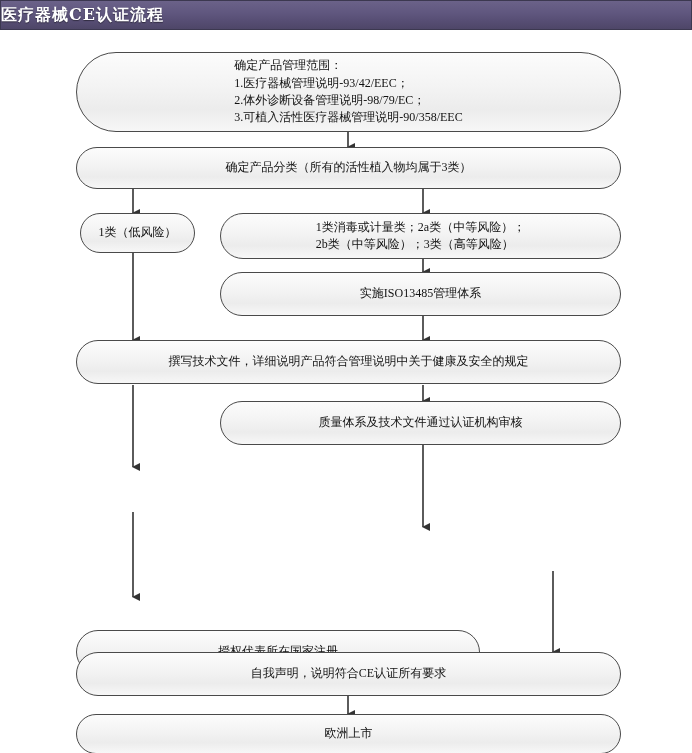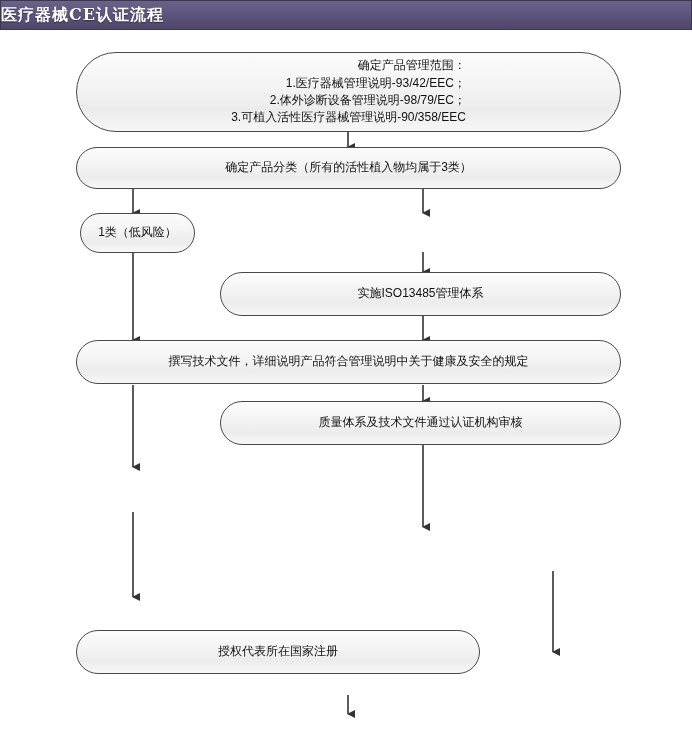--- a/index.html
+++ b/index.html
@@ -61,26 +61,26 @@
   
   .node {
     position: absolute;
     box-sizing: border-box;
     border: 1px solid #4a4a4a;
     border-radius: 999px;
     background: linear-gradient(180deg, #fcfcfc 0%, #f4f4f4 40%, #ececec 72%, #f7f7f7 100%);
     display: flex;
     align-items: center;
     justify-content: center;
-    text-align: right;
+    text-align: left;
     padding: 4px 16px;
     line-height: 1.45;
     font-size: 12px;
     color: #111111;
-    font-family: Liberation Sans, sans-serif;
+    font-family: Liberation Serif, serif;
   }
   .node .node-label {
     display: block;
     white-space: pre-line;
   }
   .node.small-text { font-size: 11.5px; }
 </style>
 </head>
 <body>
 
@@ -132,34 +132,44 @@
   </div>
 
   <div class="node" id="n-classify" style="left:76px; top:117px; width:545px; height:42px;">
     <span class="node-label">确定产品分类（所有的活性植入物均属于3类）</span>
   </div>
 
   <div class="node" id="n-class1" style="left:80px; top:183px; width:115px; height:40px;">
     <span class="node-label">1类（低风险）</span>
   </div>
 
+  <div class="node" id="n-class-other" style="left:220px; top:183px; width:401px; height:46px;">
+    <span class="node-label">1类消毒或计量类；2a类（中等风险）；
+2b类（中等风险）；3类（高等风险）</span>
+  </div>
 
   <div class="node" id="n-iso" style="left:220px; top:242px; width:401px; height:44px;">
     <span class="node-label">实施ISO13485管理体系</span>
   </div>
 
   <div class="node" id="n-audit" style="left:220px; top:371px; width:401px; height:44px;">
     <span class="node-label">质量体系及技术文件通过认证机构审核</span>
   </div>
 
   <div class="node" id="n-techfile" style="left:76px; top:310px; width:545px; height:44px;">
     <span class="node-label">撰写技术文件，详细说明产品符合管理说明中关于健康及安全的规定</span>
   </div>
 
 
 
   <div class="node" id="n-register" style="left:76px; top:600px; width:404px; height:44px;">
     <span class="node-label">授权代表所在国家注册</span>
   </div>
 
+  <div class="node" id="n-selfdeclare" style="left:76px; top:622px; width:545px; height:44px;">
+    <span class="node-label">自我声明，说明符合CE认证所有要求</span>
+  </div>
 
+  <div class="node" id="n-market" style="left:76px; top:684px; width:545px; height:40px;">
+    <span class="node-label">欧洲上市</span>
+  </div>
 
 </div>
 
 </body></html>

